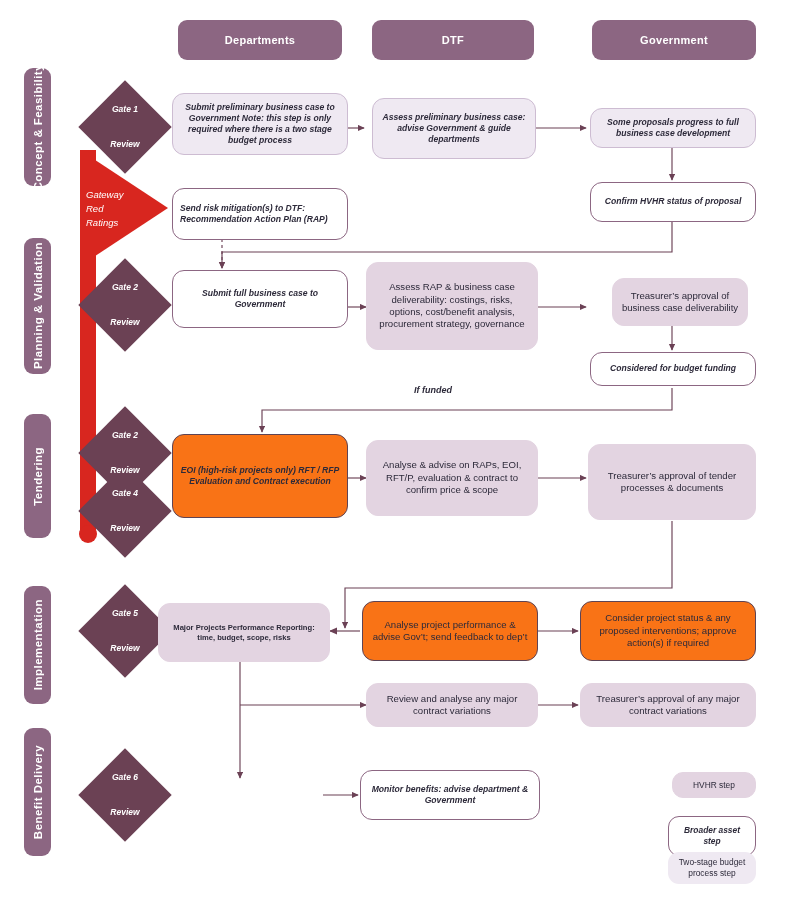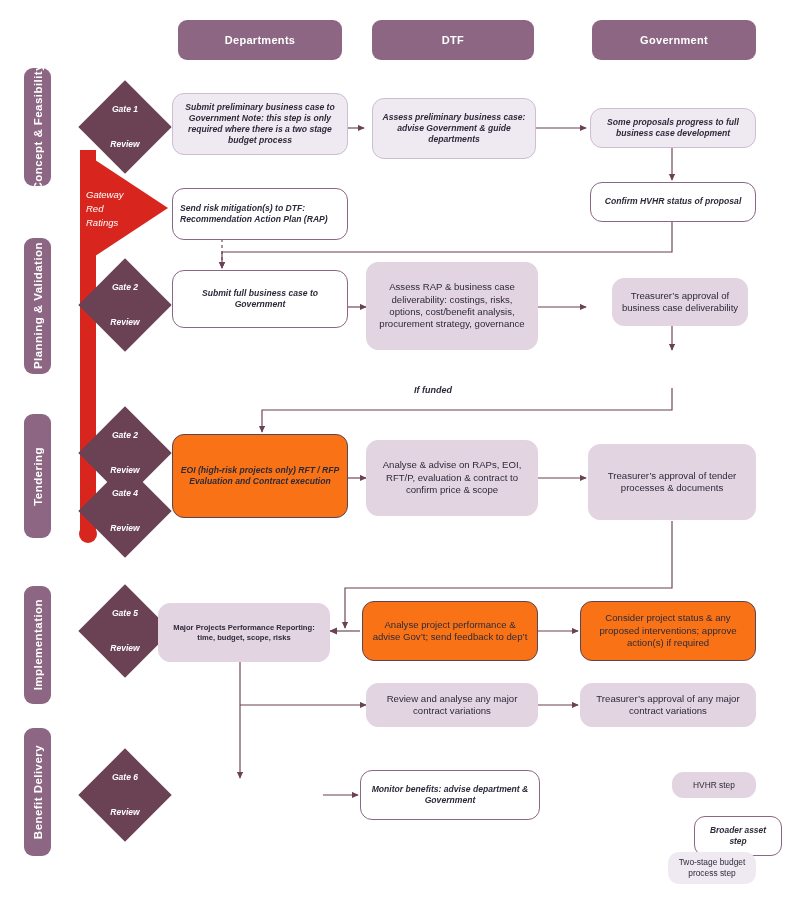--- a/index.html
+++ b/index.html
@@ -206,20 +206,23 @@
 
   <div class="box whitethin" style="left:172px;top:270px;width:176px;height:58px;">
     <span class="t ital f9">Submit full business case to Government</span>
   </div>
   <div class="box pink" style="left:366px;top:262px;width:172px;height:88px;">
     <span class="t f10">Assess RAP &amp; business case deliverability: costings, risks, options, cost/benefit analysis, procurement strategy, governance</span>
   </div>
   <div class="box pink" style="left:588px;top:278px;width:136px;height:48px;margin-left:24px;">
     <span class="t f10">Treasurer’s approval of business case deliverability</span>
   </div>
+  <div class="box whitethin" style="left:590px;top:352px;width:166px;height:34px;">
+    <span class="t ital f9">Considered for budget funding</span>
+  </div>
   <div class="iflabel" style="left:414px;top:385px;">If funded</div>
 
   <div class="box white" style="left:172px;top:434px;width:176px;height:84px;">
     <span class="t ital f9">EOI (high-risk projects only) RFT / RFP Evaluation and Contract execution</span>
   </div>
   <div class="box pink" style="left:366px;top:440px;width:172px;height:76px;">
     <span class="t f10">Analyse &amp; advise on RAPs, EOI, RFT/P, evaluation &amp; contract to confirm price &amp; scope</span>
   </div>
   <div class="box pink" style="left:588px;top:444px;width:168px;height:76px;">
     <span class="t f10">Treasurer’s approval of tender processes &amp; documents</span>
@@ -241,20 +244,20 @@
     <span class="t f10">Treasurer’s approval of any major contract variations</span>
   </div>
 
   <div class="box whitethin" style="left:360px;top:770px;width:180px;height:50px;">
     <span class="t ital f9">Monitor benefits: advise department &amp; Government</span>
   </div>
 
   <div class="leg pink" style="left:672px;top:772px;width:84px;height:26px;">
     <span>HVHR step</span>
   </div>
-  <div class="leg whitethin" style="left:668px;top:816px;width:88px;height:40px;border-radius:11px;font-style:italic;font-weight:bold;margin-left:26px;">
+  <div class="leg whitethin" style="left:668px;top:816px;width:88px;height:40px;border-radius:11px;font-style:italic;font-weight:bold;">
     <span>Broader asset step</span>
   </div>
   <div class="leg lav" style="left:668px;top:852px;width:88px;height:32px;border:none;">
     <span>Two-stage budget process step</span>
   </div>
 
 </div>
 
 </body></html>

